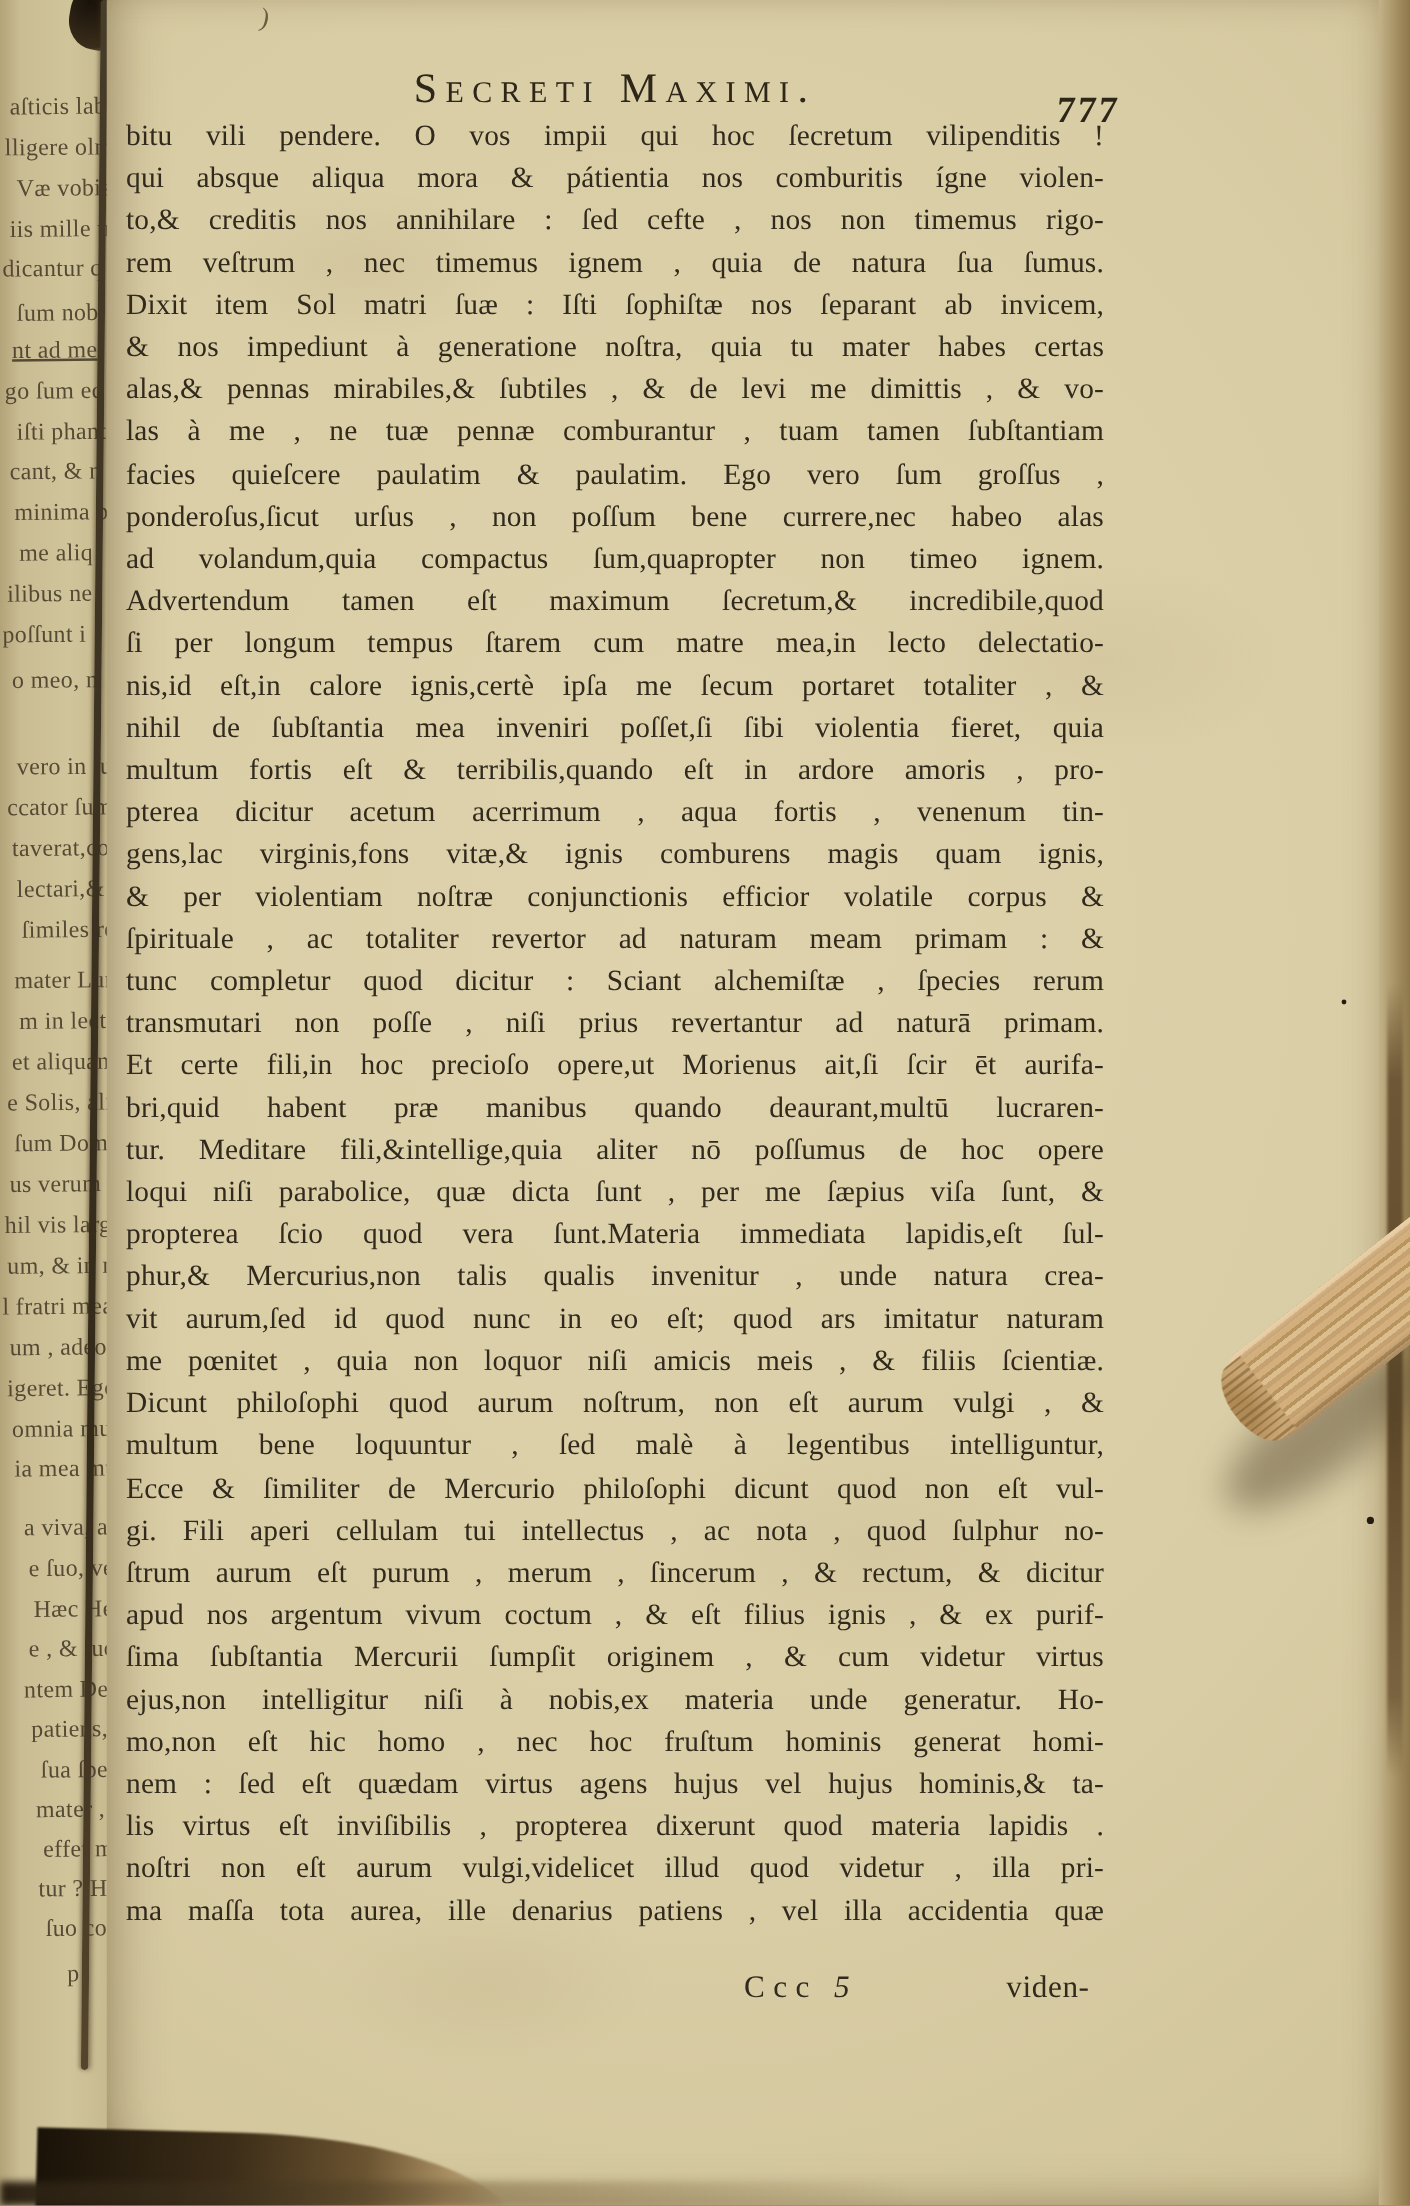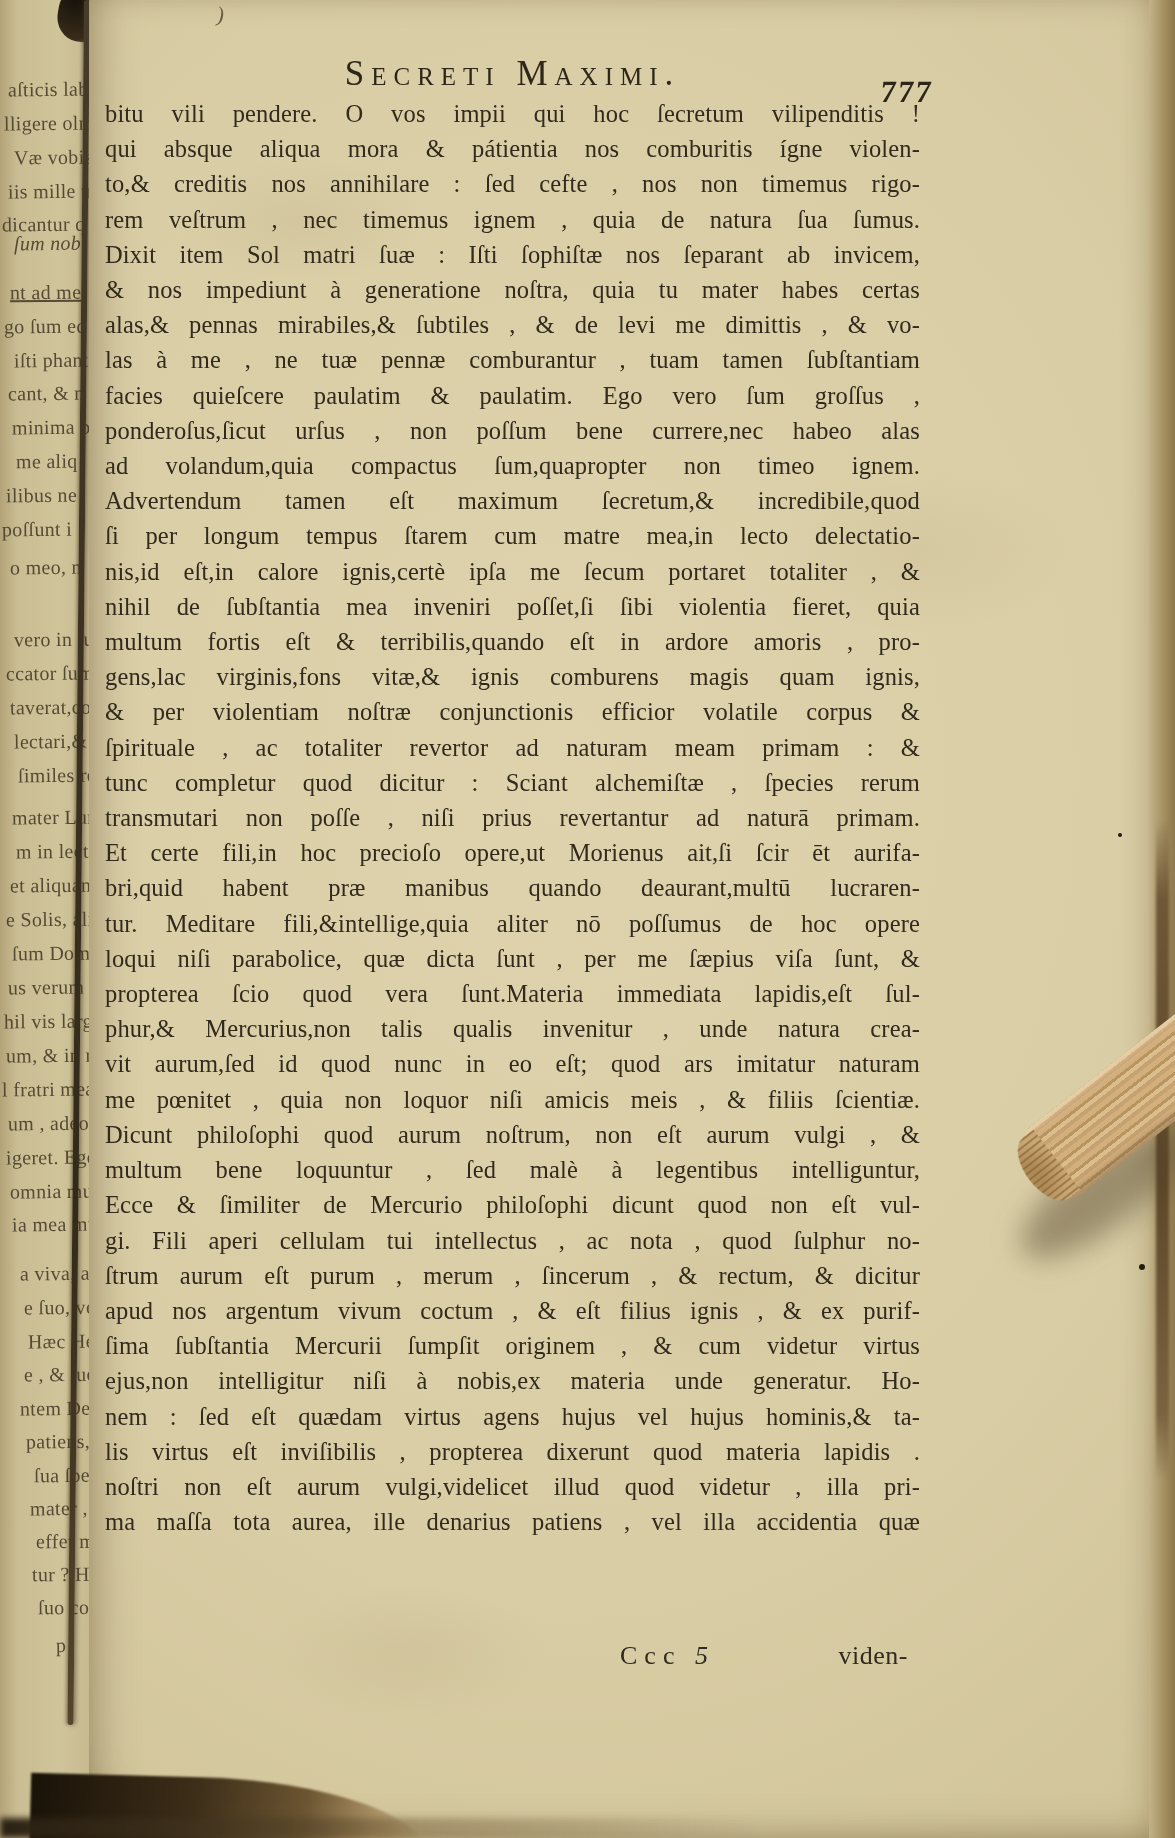--- a/index.html
+++ b/index.html
@@ -160,21 +160,21 @@
 <body>
 
 <div class="scene">
 
   <div class="facing-strip">
       <div class="frag" style="top: 78px; left: 8px;">aſticis lab</div>
       <div class="frag" style="top: 112px; left: 4px;">lligere olm</div>
       <div class="frag" style="top: 146px; left: 14px;">Væ vobis</div>
       <div class="frag" style="top: 180px; left: 8px;">iis mille tri</div>
       <div class="frag" style="top: 213px; left: 2px;">dicantur q</div>
-      <div class="frag" style="top: 232px; left: 14px; font-style: italic;">ſum nob</div>
+      <div class="frag" style="top: 250px; left: 14px;">ſum nob</div>
       <div class="frag" style="top: 281px; left: 10px; text-decoration: underline;">nt ad me</div>
       <div class="frag" style="top: 315px; left: 4px;">go ſum eq</div>
       <div class="frag" style="top: 349px; left: 14px;">iſti phant</div>
       <div class="frag" style="top: 382px; left: 8px;">cant, &amp; n</div>
       <div class="frag" style="top: 416px; left: 12px;">minima p</div>
       <div class="frag" style="top: 450px; left: 16px;">me aliq</div>
       <div class="frag" style="top: 484px; left: 6px;">ilibus ne</div>
       <div class="frag" style="top: 518px; left: 2px; text-align: center;">poſſunt i</div>
       <div class="frag" style="top: 556px; left: 10px;">o meo, n</div>
       <div class="frag" style="top: 628px; left: 14px;">vero in ſu</div>
@@ -230,20 +230,21 @@
         <div class="line">alas,&amp; pennas mirabiles,&amp; ſubtiles , &amp; de levi me dimittis , &amp; vo-</div>
         <div class="line">las à me , ne tuæ pennæ comburantur , tuam tamen ſubſtantiam</div>
         <div class="line">facies quieſcere paulatim &amp; paulatim.  Ego vero ſum groſſus ,</div>
         <div class="line">ponderoſus,ſicut urſus , non poſſum bene currere,nec habeo alas</div>
         <div class="line">ad volandum,quia compactus ſum,quapropter non timeo ignem.</div>
         <div class="line">Advertendum tamen eſt maximum ſecretum,&amp; incredibile,quod</div>
         <div class="line">ſi per longum tempus ſtarem cum matre mea,in lecto delectatio-</div>
         <div class="line">nis,id eſt,in calore ignis,certè ipſa me ſecum portaret totaliter , &amp;</div>
         <div class="line">nihil de ſubſtantia mea inveniri poſſet,ſi ſibi violentia fieret, quia</div>
         <div class="line">multum fortis eſt &amp; terribilis,quando eſt in ardore amoris , pro-</div>
+        <div class="line">pterea dicitur acetum acerrimum , aqua fortis ,  venenum  tin-</div>
         <div class="line">gens,lac virginis,fons vitæ,&amp; ignis comburens magis quam ignis,</div>
         <div class="line">&amp; per violentiam noſtræ conjunctionis efficior volatile corpus &amp;</div>
         <div class="line">ſpirituale , ac totaliter revertor ad naturam meam primam :  &amp;</div>
         <div class="line">tunc completur quod dicitur :  Sciant alchemiſtæ , ſpecies rerum</div>
         <div class="line">transmutari non poſſe , niſi prius revertantur ad naturā primam.</div>
         <div class="line">Et certe fili,in hoc precioſo opere,ut Morienus ait,ſi ſcir ēt aurifa-</div>
         <div class="line">bri,quid habent præ manibus quando deaurant,multū lucraren-</div>
         <div class="line">tur. Meditare fili,&amp;intellige,quia aliter nō poſſumus de hoc opere</div>
         <div class="line">loqui niſi parabolice, quæ dicta ſunt , per me ſæpius viſa ſunt, &amp;</div>
         <div class="line">propterea ſcio quod vera ſunt.Materia immediata lapidis,eſt ſul-</div>
@@ -251,20 +252,21 @@
         <div class="line">vit aurum,ſed id quod nunc in eo eſt; quod ars imitatur naturam</div>
         <div class="line">me pœnitet , quia non loquor niſi amicis meis , &amp; filiis ſcientiæ.</div>
         <div class="line">Dicunt philoſophi quod aurum noſtrum, non eſt aurum vulgi , &amp;</div>
         <div class="line">multum bene loquuntur ,  ſed malè à legentibus intelliguntur,</div>
         <div class="line">Ecce &amp; ſimiliter de Mercurio philoſophi dicunt quod non eſt vul-</div>
         <div class="line">gi.  Fili aperi cellulam tui intellectus , ac nota , quod ſulphur no-</div>
         <div class="line">ſtrum aurum eſt purum , merum , ſincerum , &amp; rectum, &amp; dicitur</div>
         <div class="line">apud nos argentum vivum coctum , &amp; eſt filius ignis , &amp; ex purif-</div>
         <div class="line">ſima ſubſtantia Mercurii ſumpſit originem , &amp; cum videtur virtus</div>
         <div class="line">ejus,non intelligitur niſi à nobis,ex materia unde generatur.  Ho-</div>
+        <div class="line">mo,non eſt hic homo , nec hoc fruſtum hominis generat homi-</div>
         <div class="line">nem : ſed eſt quædam virtus agens hujus vel hujus hominis,&amp; ta-</div>
         <div class="line">lis virtus eſt inviſibilis , propterea dixerunt quod materia lapidis .</div>
         <div class="line">noſtri non eſt aurum vulgi,videlicet illud quod videtur , illa pri-</div>
         <div class="line">ma maſſa tota aurea, ille denarius patiens , vel illa accidentia quæ</div>
       </div>
 
     <div class="sig-row">
       <span class="sig-mark">
         <span>Ccc</span>
         <span class="it">5</span>

